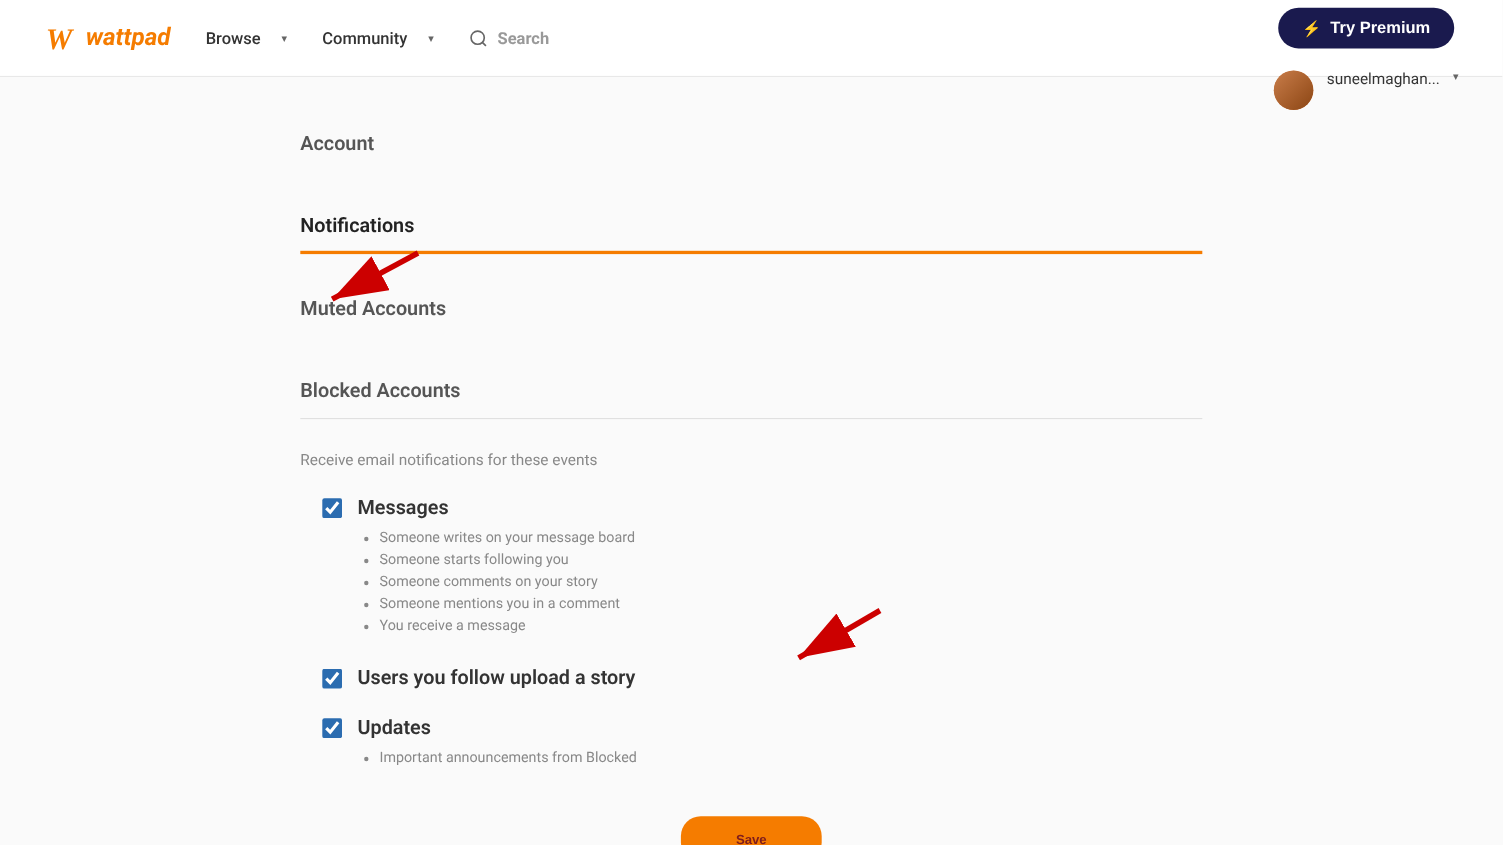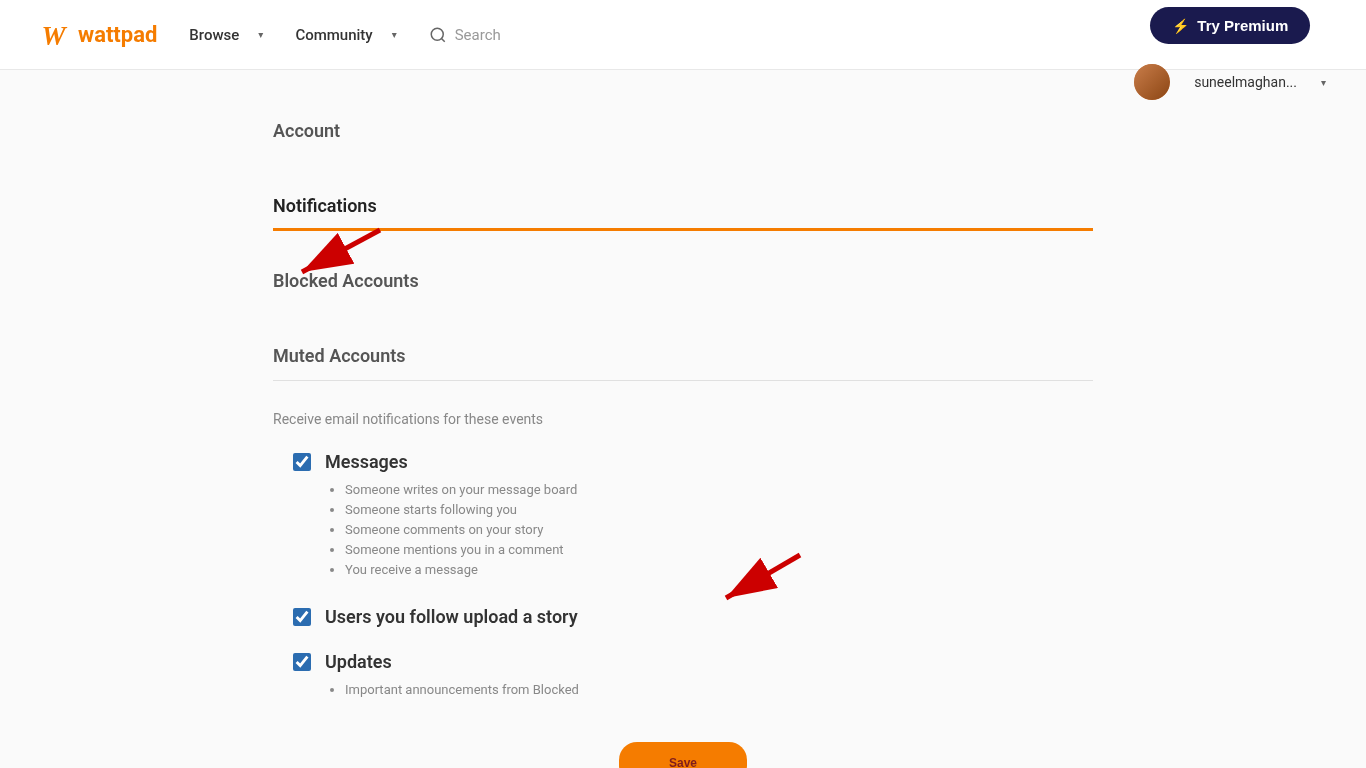--- a/index.html
+++ b/index.html
@@ -24,20 +24,21 @@
     .nav-logo {
       display: flex;
       align-items: center;
       gap: 6px;
       text-decoration: none;
     }
     .nav-logo-text {
       font-size: 22px;
       font-weight: 700;
       color: #f57c00;
+      font-style: italic;
     }
     .nav-logo-w {
       width: 32px;
       height: 32px;
     }
     .nav-item {
       display: flex;
       align-items: center;
       gap: 19px;
       font-size: 15px;
@@ -50,20 +51,21 @@
       color: #666;
     }
     .nav-search {
       display: flex;
       align-items: center;
       gap: 8px;
       color: #888;
       font-size: 15px;
       cursor: pointer;
       flex: 1;
+      font-weight: bold;
     }
     .nav-right {
       display: flex;
       align-items: center;
       gap: 20px;
       margin-left: auto;
       flex-direction: column;
     }
     .write-btn {
       display: flex;
@@ -102,22 +104,22 @@
       overflow: hidden;
     }
     .user-avatar-img {
       width: 100%;
       height: 100%;
       background: linear-gradient(135deg, #c97d4a 0%, #8b4513 100%);
       border-radius: 50%;
     }
     .user-menu {
       display: flex;
-      align-items: center;
-      gap: 24px;
+      align-items: flex-start;
+      gap: 12px;
       cursor: pointer;
     }
     .username {
       font-size: 14px;
       color: #333;
     }
 
     
     .main-content {
       max-width: 900px;
@@ -278,24 +280,24 @@
   <div class="main-content">
 
     <div class="tabs">
       <a class="tab" href="#">
         <span>Account</span>
       </a>
       <a class="tab active" href="#">
         <span>Notifications</span>
       </a>
       <a class="tab" href="#">
-        <span>Blocked Accounts</span>
+        <span>Muted Accounts</span>
       </a>
       <a class="tab" href="#">
-        <span>Muted Accounts</span>
+        <span>Blocked Accounts</span>
       </a>
     </div>
 
     <p class="section-subtitle">Receive email notifications for these events</p>
 
     <div class="checkbox-group">
 
       <div>
         <div class="checkbox-item">
           <input type="checkbox" id="messages-check" checked="" style="">

